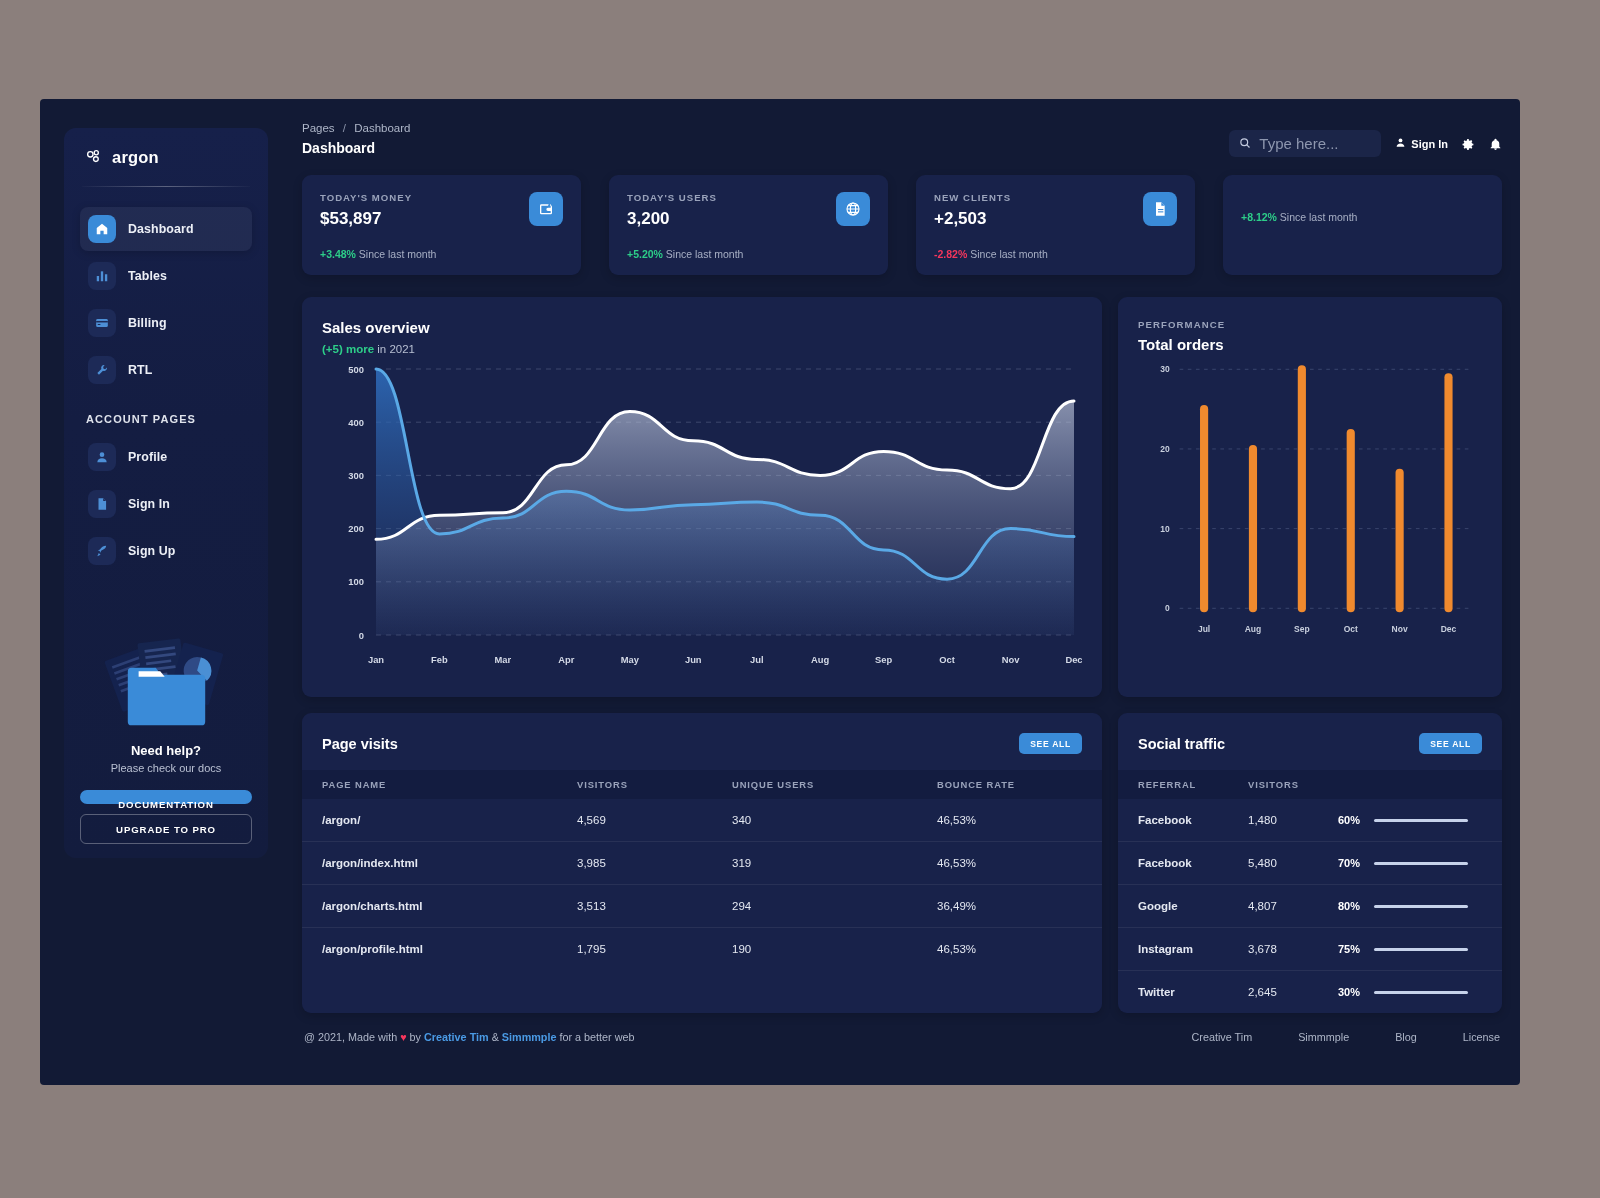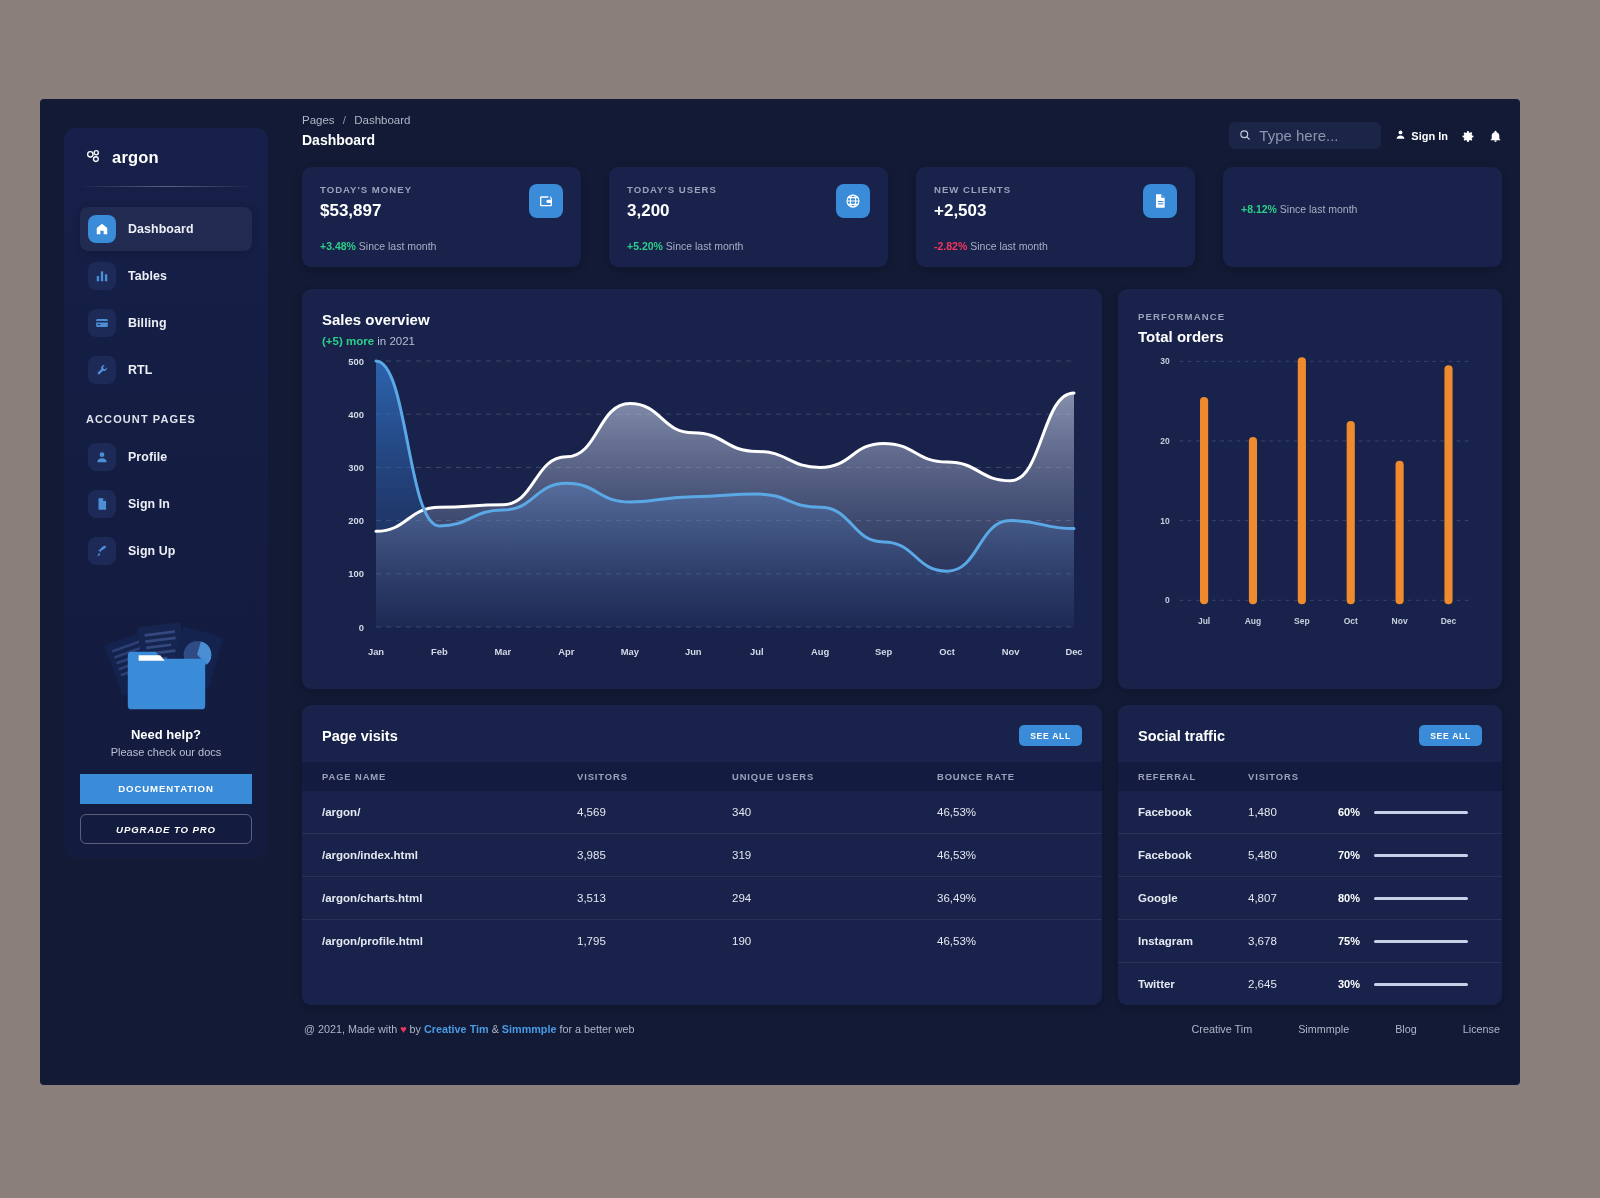--- a/index.html
+++ b/index.html
@@ -53,35 +53,35 @@
   .nav-label { color: #eceff6; font-size: 12.4px; font-weight: 600; letter-spacing: .1px; }
   .nav-section {
     color: #dfe3ec; font-size: 11px; font-weight: 700;
     letter-spacing: 1.1px; padding: 18px 0 10px 6px;
   }
   .help-card { position: absolute; left: 16px; right: 16px; bottom: 14px; text-align: center; }
   .help-art { height: 112px; display: flex; align-items: flex-end; justify-content: center; }
   .help-title { color: #fff; font-size: 13px; font-weight: 700; margin-top: 8px; }
   .help-sub { color: #b9c0d2; font-size: 11px; margin-top: 4px; }
   .btn-doc {
-    display: block; width: 100%; height: 30px; line-height: 30px;
+    display: block; width: 100%; height: 14px; line-height: 30px;
     margin-top: 16px; background: #3a8bd8; color: #fff;
-    border: none; border-radius: 0; font-size: 9.6px; font-weight: 700;
+    border: none; border-radius: 12px; font-size: 9.6px; font-weight: 700;
     letter-spacing: .9px; font-family: inherit; cursor: pointer;
   }
   .btn-pro {
     display: block; width: 100%; height: 30px; line-height: 30px;
     margin-top: 10px; background: transparent; color: #fff;
     border: 1px solid rgba(255,255,255,.30); border-radius: 6px;
     font-size: 9.6px; font-weight: 700; letter-spacing: .9px;
-    font-family: inherit; cursor: pointer; font-style: italic;
+    font-family: inherit; cursor: pointer;
   }
   
   .main { position: absolute; left: 244px; top: 0; right: 0; bottom: 0; padding: 0 18px; }
-  .topbar { display: flex; align-items: flex-start; justify-content: space-between; padding: 15px 0 18px 0; }
+  .topbar { display: flex; align-items: flex-start; justify-content: space-between; padding: 23px 0 18px 0; }
   .crumb { color: #aeb6c8; font-size: 11.5px; }
   .crumb a { color: #aeb6c8; text-decoration: none; }
   .crumb .sep { margin: 0 5px; color: #8b94ab; }
   .page-title { color: #fff; font-size: 14px; font-weight: 700; margin-top: 6px; }
   .top-right { display: flex; align-items: center; gap: 14px; padding-top: 8px; }
   .searchbox {
     display: flex; align-items: center; gap: 8px;
     width: 152px; height: 27px; padding: 0 10px;
     background: #1b2548; border-radius: 6px;
   }

